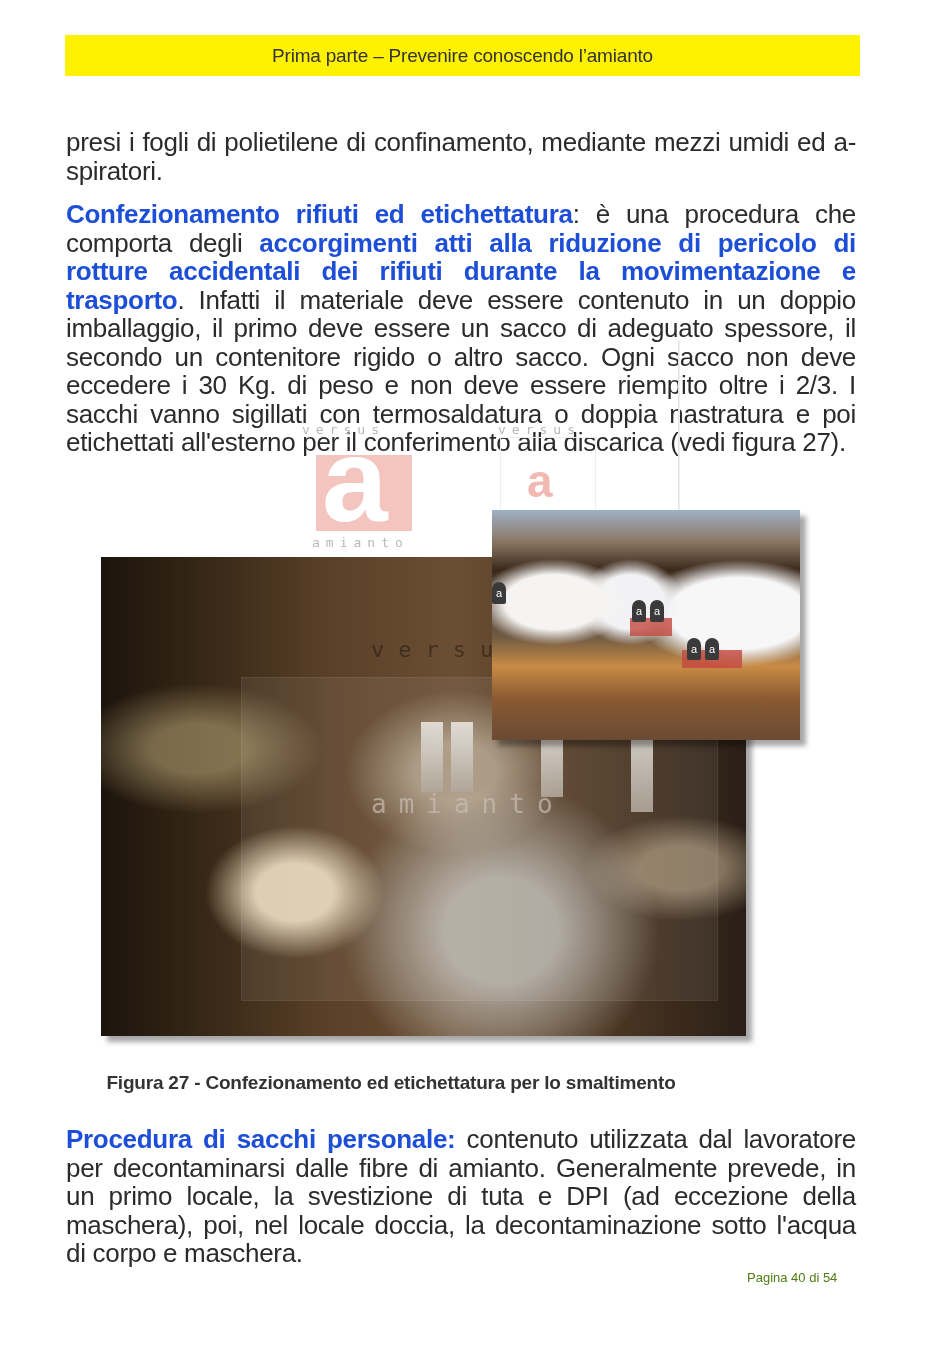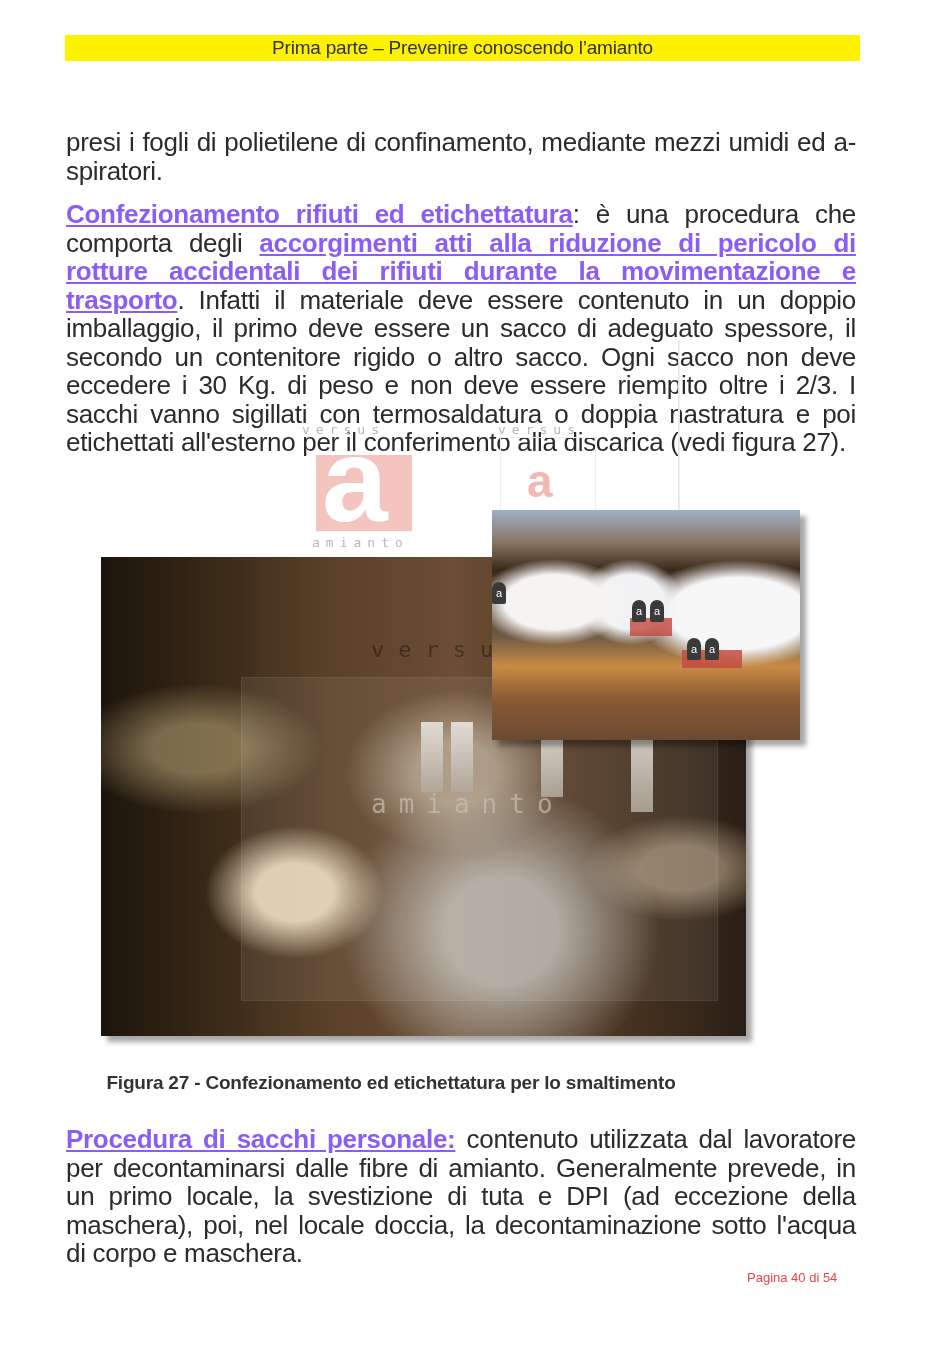--- a/index.html
+++ b/index.html
@@ -1,23 +1,23 @@
 <!DOCTYPE html>
 <html><head>
   <meta charset="utf-8">
   <style>
     html, body { margin:0; padding:0; background:#ffffff; }
     body { width:951px; height:1345px; position:relative; overflow:hidden;
            font-family:"Liberation Sans", sans-serif; color:#2a2a2a; }
-    .header-band { position:absolute; left:65px; top:35px; width:795px; height:26px;
+    .header-band { position:absolute; left:65px; top:35px; width:795px; height:41px;
                    background:#fff200; display:flex; align-items:center; justify-content:center; }
     .header-band span { font-size:19px; color:#333; letter-spacing:-0.2px; }
     .para { position:absolute; left:66px; width:790px; font-size:26px; line-height:28.5px;
             text-align:justify; color:#2b2b2b; letter-spacing:-0.3px; }
-    .para b { font-weight:bold; color:#8b5cf6;text-decoration:underline; }
+    .para b { font-weight:bold; color:#1d4ed8; }
     #p1 { top:128px; }
     #p2 { top:200px; }
     #p3 { top:1125px; }
 
     
     .wm { position:absolute; color:#b9b9b9; font-family:"DejaVu Sans Mono", monospace; font-size:13px; letter-spacing:6px; }
     .wm-box { position:absolute; background:#f4c4bf; }
     .wm-a { position:absolute; color:#ffffff; font-weight:bold; font-family:"Liberation Sans", sans-serif; }
     .wm-frame { position:absolute; border:1px solid #eeeeee; }
 
@@ -41,21 +41,21 @@
         radial-gradient(ellipse at 45% 40%, #f2f2f5 0 14%, transparent 22%),
         radial-gradient(ellipse at 80% 45%, #f7f7f8 0 20%, transparent 30%),
         linear-gradient(180deg, #9fb1c6 0%, #8a7562 14%, #3b2a1c 26%, #6f5a44 55%, #c98b45 68%, #8a5a32 82%, #6b4a33 100%);
     }
     #photo-top .bag-label { position:absolute; width:14px; height:22px; border-radius:7px 7px 2px 2px;
       background:#3a3a3a; color:#fff; font-size:11px; text-align:center; line-height:22px; }
     #photo-top .red-band { position:absolute; height:18px; background:#c3473f; opacity:0.8; }
 
     .caption { position:absolute; left:0; width:782px; top:1072px; text-align:center;
                font-size:19px; font-weight:bold; color:#333; letter-spacing:-0.2px; }
-    .page-num { position:absolute; left:747px; top:1270px; font-size:13px; color:#ef4444; }
+    .page-num { position:absolute; left:747px; top:1270px; font-size:13px; color:#4d7c0f; }
   </style>
 </head>
 <body>
 
 <div class="header-band">
   <span>Prima parte – Prevenire conoscendo l’amianto</span>
 </div>
 
 <div class="para" id="p1">
   <span>presi i fogli di polietilene di confinamento, mediante mezzi umidi ed a-spiratori.</span>

